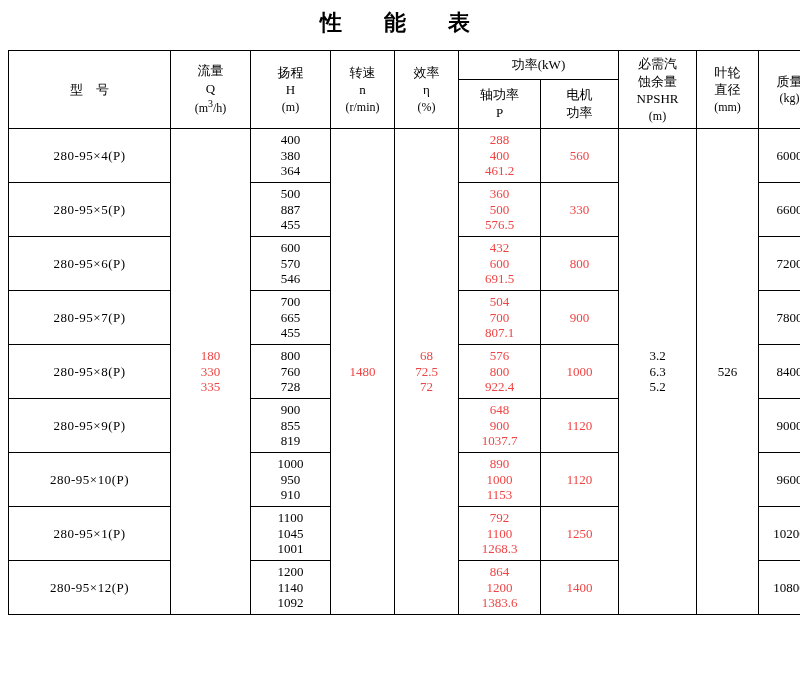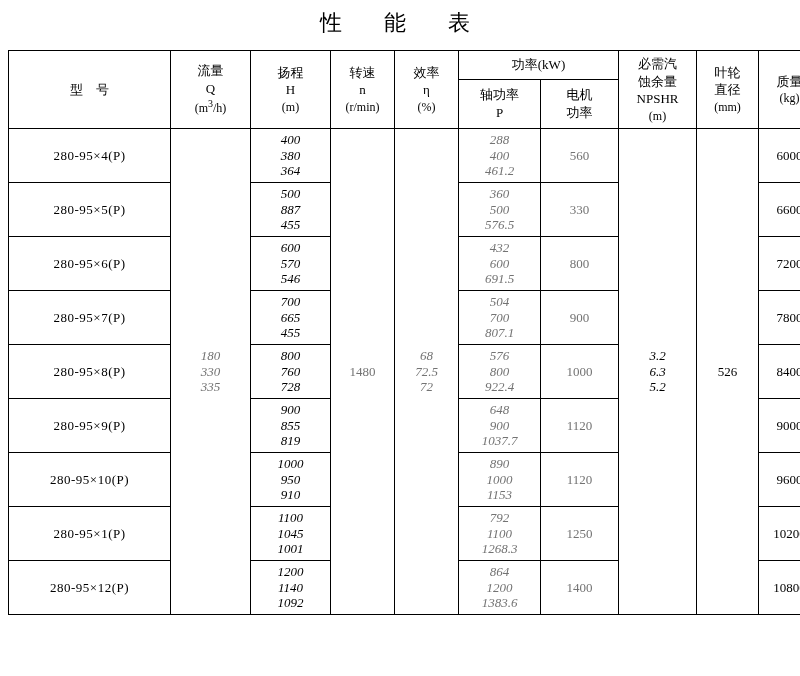--- a/index.html
+++ b/index.html
@@ -11,21 +11,21 @@
     width: 800px;
     height: 676px;
     font-family: "Liberation Serif", "DejaVu Serif", serif;
     color: #000000;
     position: relative;
     overflow: hidden;
   }
   .page-title {
     text-align: center;
     font-size: 22px;
-    font-weight: normal;
+    font-weight: bold;
     letter-spacing: 10px;
     padding-top: 8px;
     padding-bottom: 12px;
     font-family: "Liberation Serif", "DejaVu Serif", serif;
   }
   .table-wrap {
     padding: 0 8px;
   }
   table.perf {
     border-collapse: collapse;
@@ -46,31 +46,30 @@
     height: 72px;
   }
   .hdr-small {
     font-size: 12px;
   }
   .sub {
     font-size: 10px;
     vertical-align: super;
   }
   .red {
-    color: #737373;
+    color: #ef4444;
     margin-left: 28px;
   }
   .model-cell {
     font-size: 13px;
     letter-spacing: 0.5px;
     white-space: nowrap;
   }
   .stack {
     line-height: 1.45;
-    font-style: italic;
   }
   .stack div {
     white-space: nowrap;
   }
   .row-body td {
     height: 51px;
   }
   .hdr-line { line-height: 1.35; }
 </style>
 </head>

